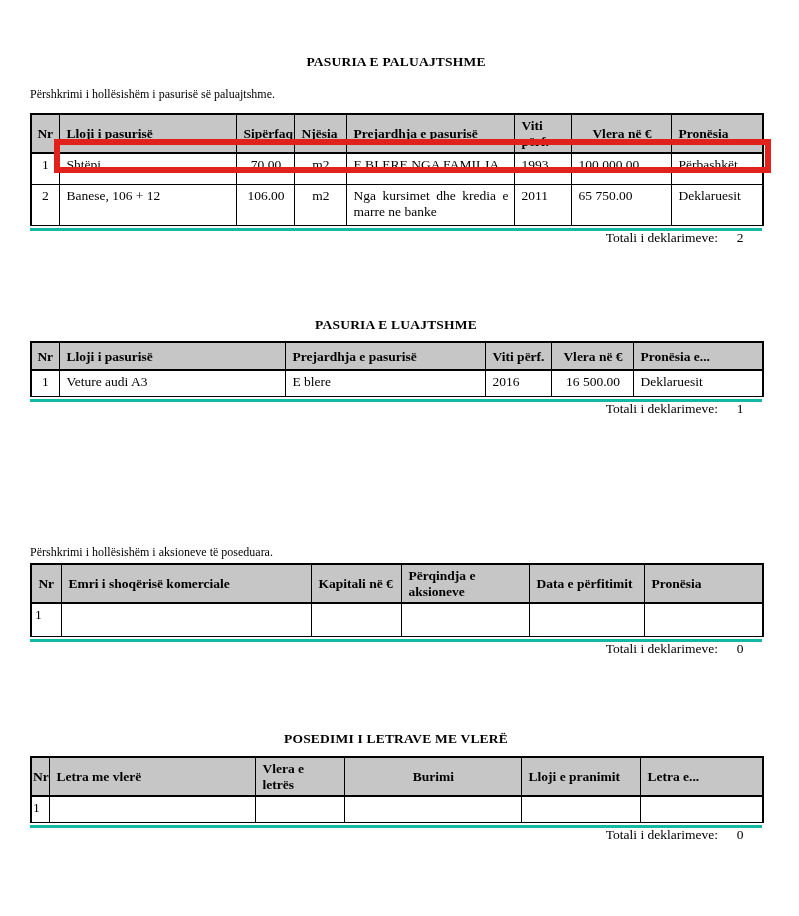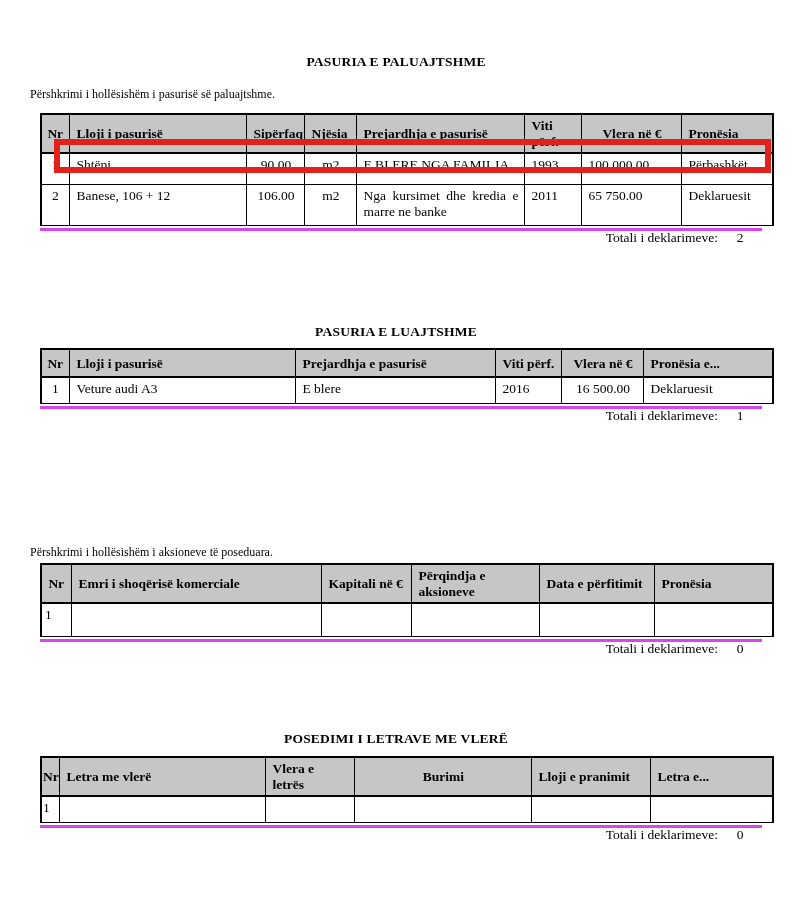--- a/index.html
+++ b/index.html
@@ -8,43 +8,42 @@
     width: 799px; height: 916px;
     font-family: "Liberation Serif", "DejaVu Serif", serif;
     color: #000;
     position: relative;
     overflow: hidden;
   }
   .page { position: absolute; inset: 0; padding-left: 32px; }
 
   .doc-section { position: absolute; left: 30px; width: 732px; }
   .sec-0 { top: 55px; }
-  .sec-1 { top: 325px; }
+  .sec-1 { top: 318px; }
   .sec-2 { top: 528px; }
   .sec-3 { top: 732px; }
 
   .sec-title {
     text-align: center;
     font-weight: bold;
     font-size: 13.5px;
     line-height: 14px;
     letter-spacing: 0.2px;
   }
   .sec-desc {
     font-size: 12px;
     line-height: 14px;
     margin-top: 17px;
   }
   .sec-0 .sec-desc { margin-top: 18px; }
 
   .table-wrap {
-    border-bottom: 3px solid #d946ef;
+    border-bottom: 3px solid #14b8a6;
     padding-bottom: 2px;
     margin-top: 9px;
-    margin-left: 10px;
   }
   .sec-0 .table-wrap { margin-top: 12px; }
   .sec-2 .table-wrap { margin-top: 4px; }
   .sec-3 .table-wrap { margin-top: 10px; }
 
   table {
     width: 732px;
     border-collapse: collapse;
     table-layout: fixed;
     border: 2px solid #000;
@@ -145,21 +144,21 @@
             <th>Prejardhja e pasurisë</th>
             <th>Viti përf.</th>
             <th>Vlera në €</th>
             <th>Pronësia</th>
           </tr>
         </thead>
         <tbody>
             <tr>
               <td>1</td>
               <td>Shtëpi</td>
-              <td>90.00</td>
+              <td>70.00</td>
               <td>m2</td>
               <td>E BLERE NGA FAMILJA</td>
               <td>1993</td>
               <td>100 000.00</td>
               <td>Përbashkët</td>
             </tr>
             <tr>
               <td>2</td>
               <td>Banese, 106 + 12</td>
               <td>106.00</td>

